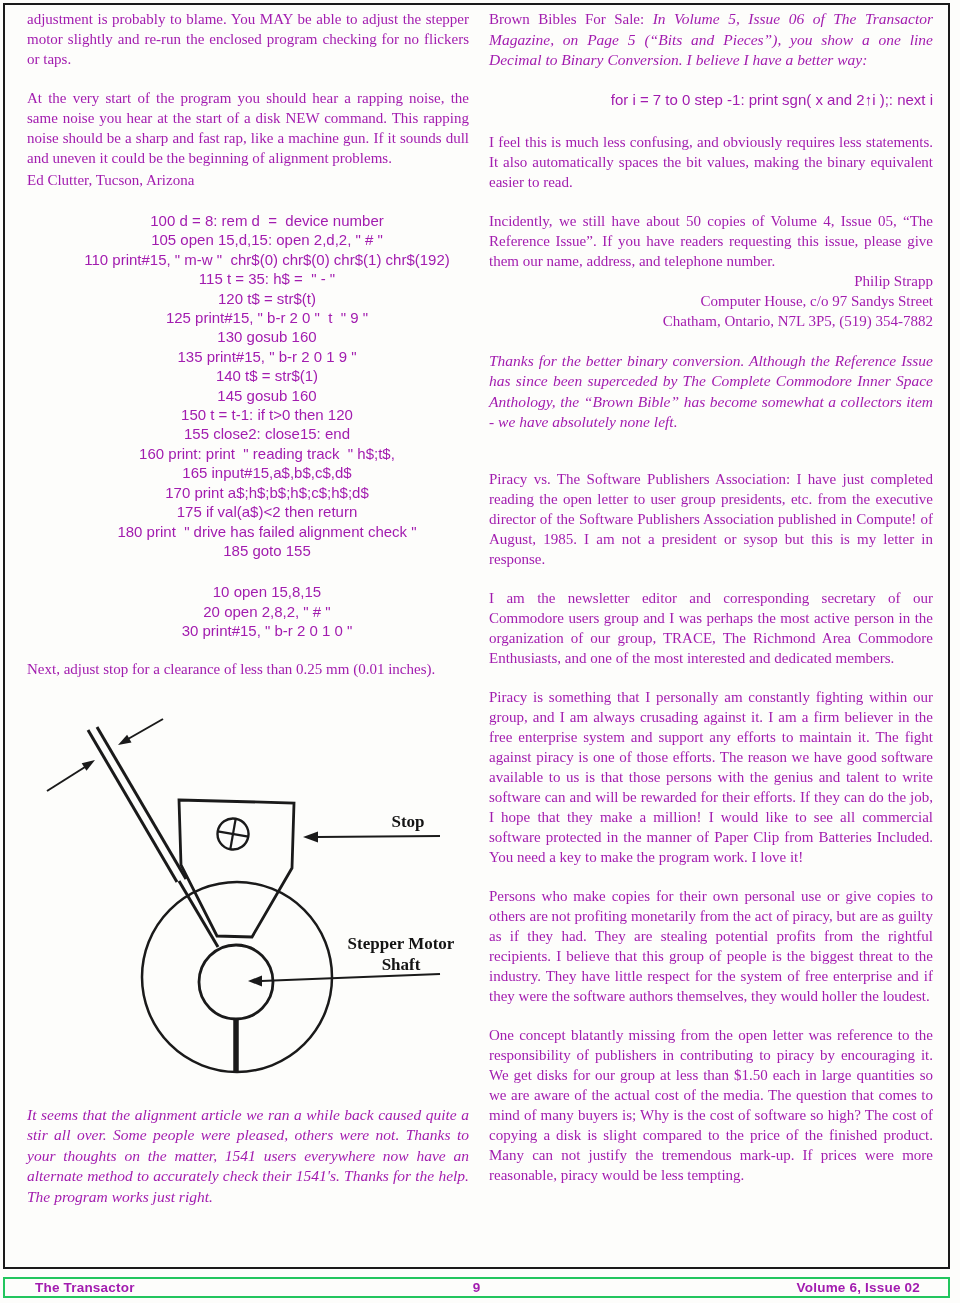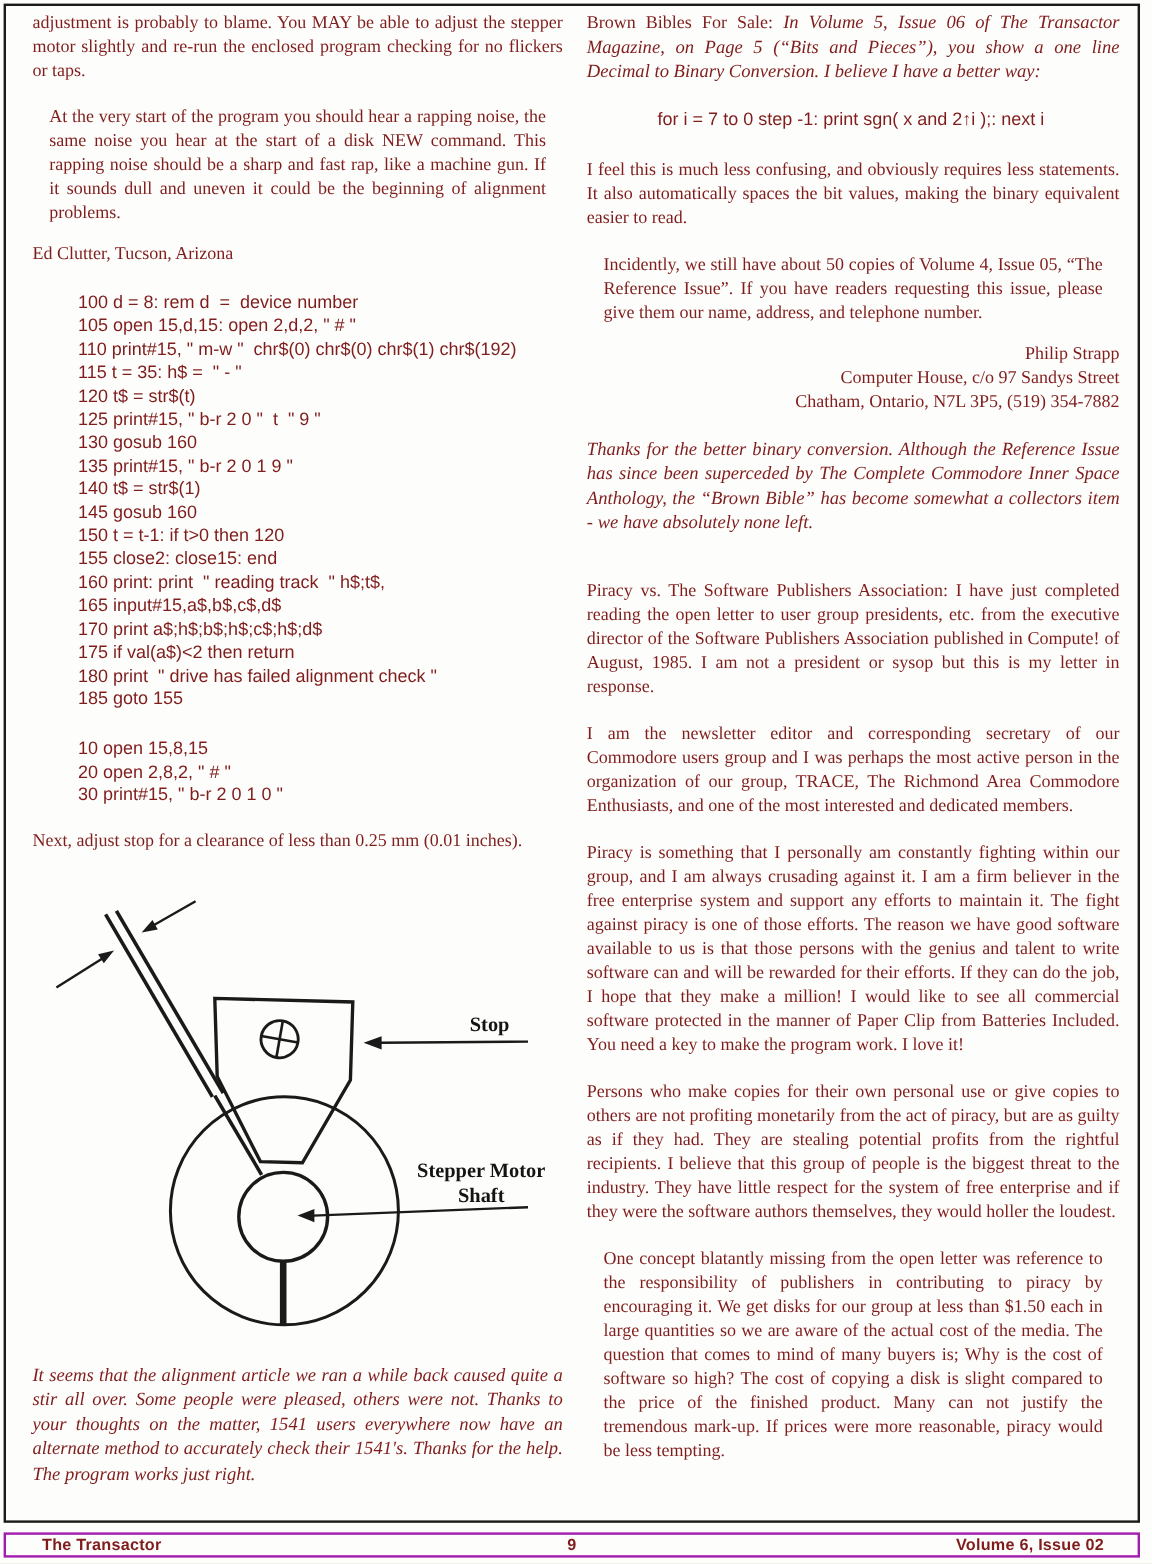--- a/index.html
+++ b/index.html
@@ -1,56 +1,56 @@
 <!DOCTYPE html>
 <html><head>
 <meta charset="utf-8">
 <style>
   html,body { margin:0; padding:0; background:#e8e8e4; }
   .page {
     position:relative; width:960px; height:1303px; margin:0 auto;
-    background:#fdfdfb; overflow:hidden; color:#7f1d1d;
+    background:#fdfdfb; overflow:hidden; color:#a21caf;
     font-family:"Liberation Serif", serif;
   }
   .main-frame {
     position:absolute; left:3px; top:3px; width:947px; height:1266px;
     border:2px solid #1a1a1a; background:#fdfdfb; box-sizing:border-box;
   }
   .col { position:absolute; top:9px; font-size:15px; line-height:20px; }
   .col-left  { left:27px;  width:442px; }
   .col-right { left:489px; width:444px; }
   .p { margin:0 0 19px 0; text-align:justify; }
-  .p-tight { margin:14px; text-align:justify; }
+  .p-tight { margin:0; text-align:justify; }
   .lead-bold { font-weight:normal; }
   .ital { font-style:italic; font-size:15.5px; line-height:20.5px; }
   .attribution { margin:2px 0 21px 0; text-align:left; }
   .sig { margin:0 0 20px 0; text-align:right; }
   .code {
     font-family:"Liberation Sans", sans-serif;
     font-size:15px; line-height:19.4px; white-space:pre;
-    margin:0 0 22px 0; padding-left:38px; text-align:left;
+    margin:0 0 22px 0; padding-left:38px; text-align:center;
   }
   .code-inline {
     font-family:"Liberation Sans", sans-serif;
     font-size:15px; line-height:20px; white-space:pre;
-    margin:0 0 22px 0; padding-left:59px; text-align:left;
+    margin:0 0 22px 0; padding-left:59px; text-align:right;
   }
   .track-para { margin:0 0 2px 0; text-align:justify; }
   .track-code { margin:0 0 18px 0; }
   .next-para { margin:0; text-align:justify; }
   .gap-lg { margin-bottom:36px; }
   .diagram { display:block; margin:26px 0 0 3px; }
   .diagram text {
     font-family:"Liberation Serif", serif; font-weight:bold; font-size:17px;
     fill:#141414;
   }
   .closing { margin:0; }
   .footer-bar {
     position:absolute; left:3px; top:1277px; width:947px; height:21px;
-    border:2px solid #a21caf; box-sizing:border-box; background:#fdfdfb;
+    border:2px solid #22c55e; box-sizing:border-box; background:#fdfdfb;
     display:flex; align-items:center;
     font-family:"Liberation Sans", sans-serif; font-weight:bold; font-size:13.5px;
     letter-spacing:0.2px;
   }
   .footer-left  { position:absolute; left:30px; }
   .footer-center{ position:absolute; left:0; right:0; text-align:center; }
   .footer-right { position:absolute; right:28px;text-align:right; }
 </style>
 </head>
 <body>

